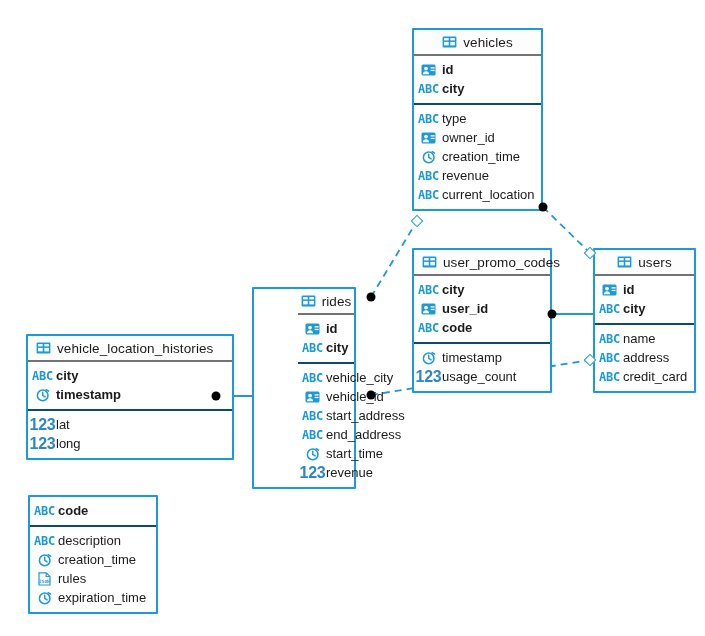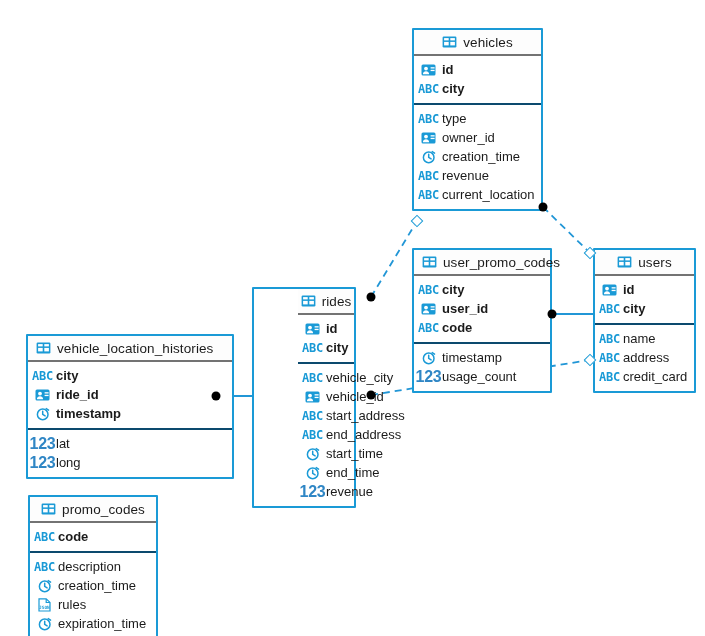--- a/index.html
+++ b/index.html
@@ -364,30 +364,20 @@
           <span class="ico">
             <svg width="14" height="14" viewBox="0 0 14 14">
               <circle cx="6.7" cy="7.4" r="5.3" fill="none" stroke="#1a9ad6" stroke-width="1.5"></circle>
               <path d="M6.7 4.2v3.2l2.4 1.5" fill="none" stroke="#1a9ad6" stroke-width="1.5" stroke-linecap="round"></path>
               <path d="M10.2 1.6l2.4 1.6" stroke="#1a9ad6" stroke-width="1.4" stroke-linecap="round"></path>
             </svg>
           </span>
           <span class="field-name">start_time</span>
         </div>
         <div class="field">
-          <span class="ico">
-            <svg width="14" height="14" viewBox="0 0 14 14">
-              <circle cx="6.7" cy="7.4" r="5.3" fill="none" stroke="#1a9ad6" stroke-width="1.5"></circle>
-              <path d="M6.7 4.2v3.2l2.4 1.5" fill="none" stroke="#1a9ad6" stroke-width="1.5" stroke-linecap="round"></path>
-              <path d="M10.2 1.6l2.4 1.6" stroke="#1a9ad6" stroke-width="1.4" stroke-linecap="round"></path>
-            </svg>
-          </span>
-          <span class="field-name">end_time</span>
-        </div>
-        <div class="field">
           <span class="ico ico-123">123</span>
           <span class="field-name">revenue</span>
         </div>
       </div>
     </div>
     <div class="entity left-title" style="left: 26px; top: 334px; width: 208px;">
       <div class="ent-header">
         <span class="ico">
           <svg width="15" height="12" viewBox="0 0 15 12">
             <rect x="0.6" y="0.6" width="13.8" height="10.8" rx="1.2" fill="#1a9ad6"></rect>
@@ -399,32 +389,20 @@
         </span>
         <span class="ent-title">vehicle_location_histories</span>
       </div>
       <div class="ent-section keys">
         <div class="field pk">
           <span class="ico ico-abc">ABC</span>
           <span class="field-name">city</span>
         </div>
         <div class="field pk">
           <span class="ico">
-            <svg width="15" height="12" viewBox="0 0 15 12">
-              <rect x="0.5" y="0.5" width="14" height="11" rx="1.5" fill="#1a9ad6"></rect>
-              <circle cx="5" cy="4.6" r="1.9" fill="#ffffff"></circle>
-              <path d="M1.9 10.2c0-1.9 1.4-2.9 3.1-2.9s3.1 1 3.1 2.9z" fill="#ffffff"></path>
-              <rect x="9.6" y="3.2" width="4" height="1.3" fill="#ffffff"></rect>
-              <rect x="9.6" y="5.8" width="4" height="1.3" fill="#ffffff"></rect>
-            </svg>
-          </span>
-          <span class="field-name">ride_id</span>
-        </div>
-        <div class="field pk">
-          <span class="ico">
             <svg width="14" height="14" viewBox="0 0 14 14">
               <circle cx="6.7" cy="7.4" r="5.3" fill="none" stroke="#1a9ad6" stroke-width="1.5"></circle>
               <path d="M6.7 4.2v3.2l2.4 1.5" fill="none" stroke="#1a9ad6" stroke-width="1.5" stroke-linecap="round"></path>
               <path d="M10.2 1.6l2.4 1.6" stroke="#1a9ad6" stroke-width="1.4" stroke-linecap="round"></path>
             </svg>
           </span>
           <span class="field-name">timestamp</span>
         </div>
       </div>
       <div class="ent-section">
@@ -432,32 +410,20 @@
           <span class="ico ico-123">123</span>
           <span class="field-name">lat</span>
         </div>
         <div class="field">
           <span class="ico ico-123">123</span>
           <span class="field-name">long</span>
         </div>
       </div>
     </div>
     <div class="entity" style="left: 28px; top: 495px; width: 130px;">
-      <div class="ent-header">
-        <span class="ico">
-          <svg width="15" height="12" viewBox="0 0 15 12">
-            <rect x="0.6" y="0.6" width="13.8" height="10.8" rx="1.2" fill="#1a9ad6"></rect>
-            <rect x="2.1" y="2.1" width="4.6" height="2.3" fill="#ffffff"></rect>
-            <rect x="8.3" y="2.1" width="4.6" height="2.3" fill="#ffffff"></rect>
-            <rect x="2.1" y="5.9" width="4.6" height="3.5" fill="#ffffff"></rect>
-            <rect x="8.3" y="5.9" width="4.6" height="3.5" fill="#ffffff"></rect>
-          </svg>
-        </span>
-        <span class="ent-title">promo_codes</span>
-      </div>
       <div class="ent-section keys">
         <div class="field pk">
           <span class="ico ico-abc">ABC</span>
           <span class="field-name">code</span>
         </div>
       </div>
       <div class="ent-section">
         <div class="field">
           <span class="ico ico-abc">ABC</span>
           <span class="field-name">description</span>

